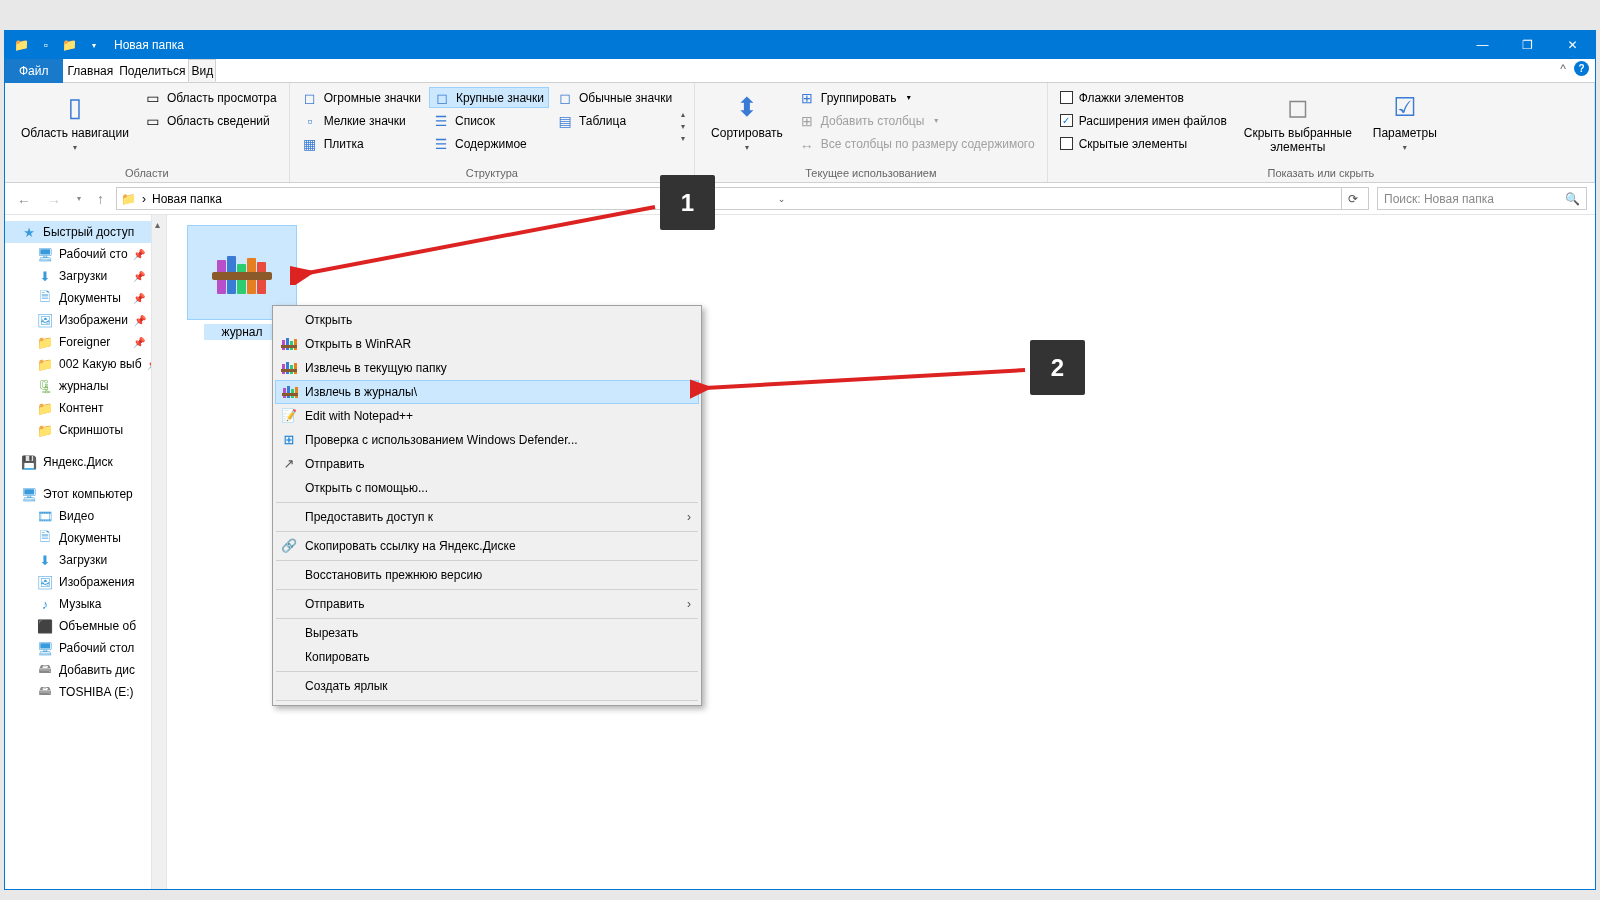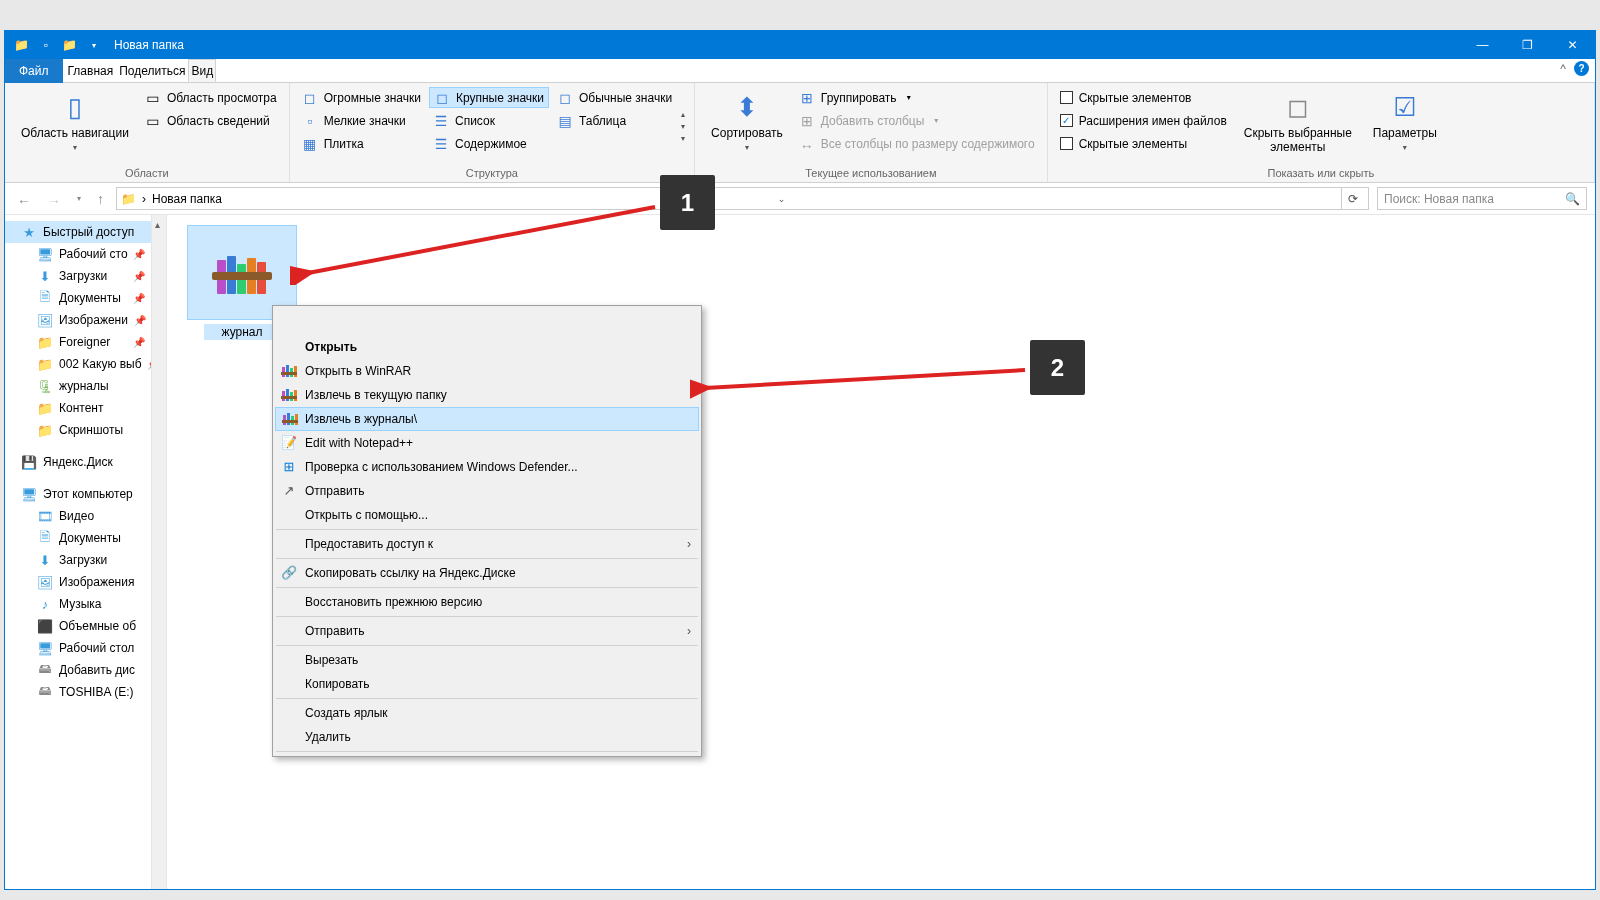--- a/index.html
+++ b/index.html
@@ -50,21 +50,21 @@
 .file-icon-large .icobox { width: 110px; height: 95px; display: flex; align-items: center; justify-content: center; background: #cce8ff; border: 1px solid #99d1ff; }
 .file-icon-large .fname { margin-top: 4px; background: #cce8ff; padding: 1px 17px; display:inline-block; }
 .winrar-ico { width: 60px; height: 50px; position: relative; }
 .books { position:absolute; left:5px; top:8px; width:50px; height:38px; }
 .book { position:absolute; bottom:0; width:9px; border-radius:1px; }
 .b1{left:0;height:34px;background:#b84ec8;} .b2{left:10px;height:38px;background:#3a7bd5;} .b3{left:20px;height:30px;background:#2ecc71;} .b4{left:30px;height:36px;background:#e67e22;} .b5{left:40px;height:32px;background:#e74c3c;}
 .belt { position:absolute; left:0; top:24px; width:60px; height:8px; background:#8b5a2b; border-radius:2px; }
 
 .context-menu { position: absolute; left: 272px; top: 305px; width: 430px; background: #f0f0f0; border: 1px solid #a0a0a0; box-shadow: 3px 3px 6px rgba(0,0,0,0.3); padding: 2px; z-index: 100; }
 .context-menu .cm-item { display: flex; align-items: center; height: 24px; padding: 0 8px 0 30px; position: relative; }
-.context-menu .cm-item.bold { font-weight: bold; margin-top: 27px; }
+.context-menu .cm-item.bold { font-weight: normal; }
 .context-menu .cm-item.hover { background: #cce8ff; border: 1px solid #99d1ff; padding-left:29px; }
 .context-menu .cm-sep { height: 1px; background: #d0d0d0; margin: 2px 1px; }
 .context-menu .cm-ico { position: absolute; left: 6px; width: 16px; height: 16px; font-size: 13px; text-align: center; }
 .context-menu .cm-arrow { margin-left: auto; color: #505050; }
 
 .callout { position: absolute; background: #333; color: #fff; width: 55px; height: 55px; display: flex; align-items: center; justify-content: center; font-size: 24px; font-weight: bold; z-index: 200; border-radius: 2px; }
 .arrow-svg { position: absolute; z-index: 150; pointer-events: none; }
 .winrar-mini { display:inline-block; width:16px; height:16px; position:relative; }
 .winrar-mini span{position:absolute;bottom:2px;width:3px;}
 .winrar-mini .m1{left:1px;height:10px;background:#b84ec8;}
@@ -199,21 +199,21 @@
         </div>
       </div>
       <div class="ribbon-group-label">Текущее использованием</div>
     </div>
 
     <div class="ribbon-group" style="flex:1;">
       <div class="ribbon-body">
         <div class="stack">
           <div class="ribbon-item">
               <span class="checkbox"></span>
-              <span>Скрытые элементов</span>
+              <span>Флажки элементов</span>
             </div>
           <div class="ribbon-item">
               <span class="checkbox">✓</span>
               <span>Расширения имен файлов</span>
             </div>
           <div class="ribbon-item">
               <span class="checkbox"></span>
               <span>Скрытые элементы</span>
             </div>
         </div>
@@ -422,23 +422,20 @@
   <div class="cm-item">
       <span>Вырезать</span>
     </div>
   <div class="cm-item">
       <span>Копировать</span>
     </div>
   <div class="cm-sep"></div>
   <div class="cm-item">
       <span>Создать ярлык</span>
     </div>
-  <div class="cm-item">
-      <span>Удалить</span>
-    </div>
   <div class="cm-sep"></div>
 </div>
 
 <div class="callout" style="left:660px; top:175px;">1</div>
 <svg class="arrow-svg" style="left:290px; top:195px; width:370px; height:90px;">
   <defs>
       <marker id="ah1" markerWidth="12" markerHeight="10" refX="2" refY="5" orient="auto">
         <polygon points="12,0 0,5 12,10" fill="#d22"></polygon>
       </marker>
     </defs>

